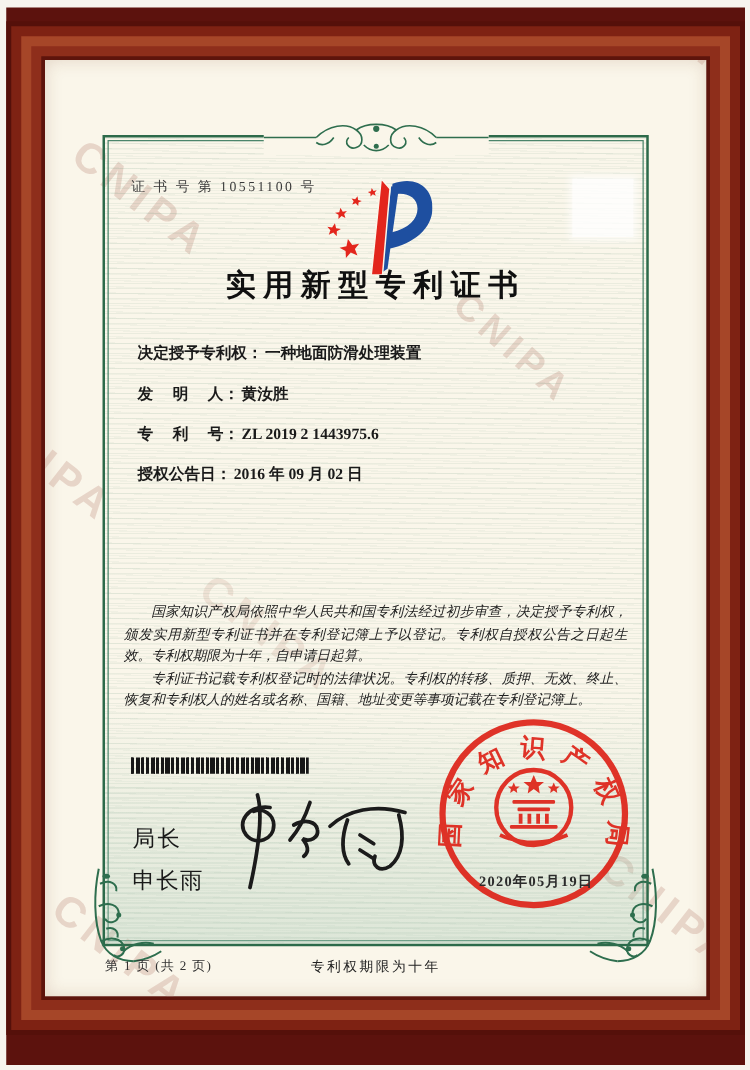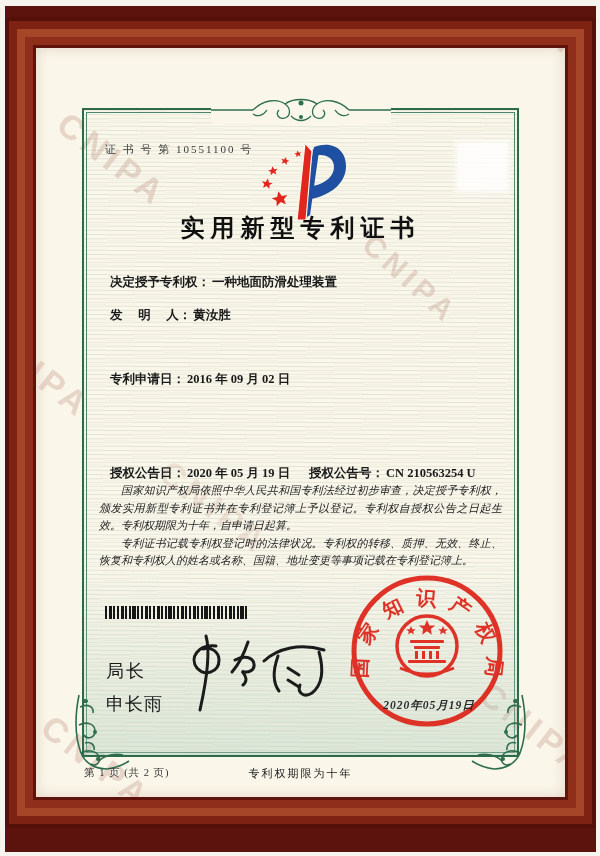--- a/index.html
+++ b/index.html
@@ -46,21 +46,21 @@
   .body-text p{margin:0;text-indent:2em;font-style:italic;}
   .barcode{position:absolute;left:21px;top:496px;width:142px;height:13px;z-index:4;background:
      repeating-linear-gradient(90deg,#161616 0 2px,transparent 2px 4px),
      repeating-linear-gradient(90deg,#161616 0 1px,transparent 1px 6px),
      repeating-linear-gradient(90deg,#161616 0 1px,transparent 1px 9px);}
   .signer{position:absolute;left:22px;top:549px;font-size:18px;color:#1a1a1a;z-index:4;letter-spacing:2px;}
   .signer .name{margin-top:9px;letter-spacing:1px;}
   .signature{position:absolute;left:100px;top:520px;width:155px;height:85px;z-index:5;}
   .seal{position:absolute;left:264px;top:462px;width:160px;height:160px;z-index:5;opacity:.92;}
   .seal-date{position:absolute;left:270px;top:588px;width:150px;text-align:center;font-size:11.5px;
-         font-weight:600;color:#2b2b2b;z-index:6;letter-spacing:1px;font-style:italic;}
+         font-weight:600;color:#2b2b2b;z-index:6;letter-spacing:1px;}
   .page-info{position:absolute;left:0;right:0;top:624px;text-align:left;font-size:10.5px;color:#333;
          letter-spacing:1px;z-index:4;margin-top:32px;}
   .footer-note{position:absolute;left:0;right:0;top:718px;text-align:center;font-size:11px;color:#222;
          letter-spacing:2px;}
 </style>
 </head>
 <body>
 
 <div class="page">
   <div class="frame"></div>
@@ -159,28 +159,25 @@
       </div>
 
       <div class="title">实用新型专利证书</div>
 
       <div class="field f0">
         <span class="lbl">决定授予专利权：</span><span>一种地面防滑处理装置</span>
       </div>
       <div class="field f1">
         <span class="lbl">发　 明　 人：</span><span>黄汝胜</span>
       </div>
+      <div class="field f2">
+        <span class="lbl">专　 利　 号：</span><span>ZL 2019 2 1443975.6</span>
+      </div>
       <div class="field f3">
-        <span class="lbl">专利申请日：</span><span>2016 年 09 月 02 日</span>
-      </div>
-      <div class="field f6">
-        <span class="lbl">授权公告日：</span><span>2020 年 05 月 19 日</span>
-        <span class="pair2">
-          <span class="lbl">授权公告号：</span><span>CN 210563254 U</span>
-        </span>
+        <span class="lbl">授权公告日：</span><span>2016 年 09 月 02 日</span>
       </div>
 
       <div class="body-text">
         <p>国家知识产权局依照中华人民共和国专利法经过初步审查，决定授予专利权，颁发实用新型专利证书并在专利登记簿上予以登记。专利权自授权公告之日起生效。专利权期限为十年，自申请日起算。</p>
         <p>专利证书记载专利权登记时的法律状况。专利权的转移、质押、无效、终止、恢复和专利权人的姓名或名称、国籍、地址变更等事项记载在专利登记簿上。</p>
       </div>
 
       <div class="barcode"></div>
 
       <div class="signer">

